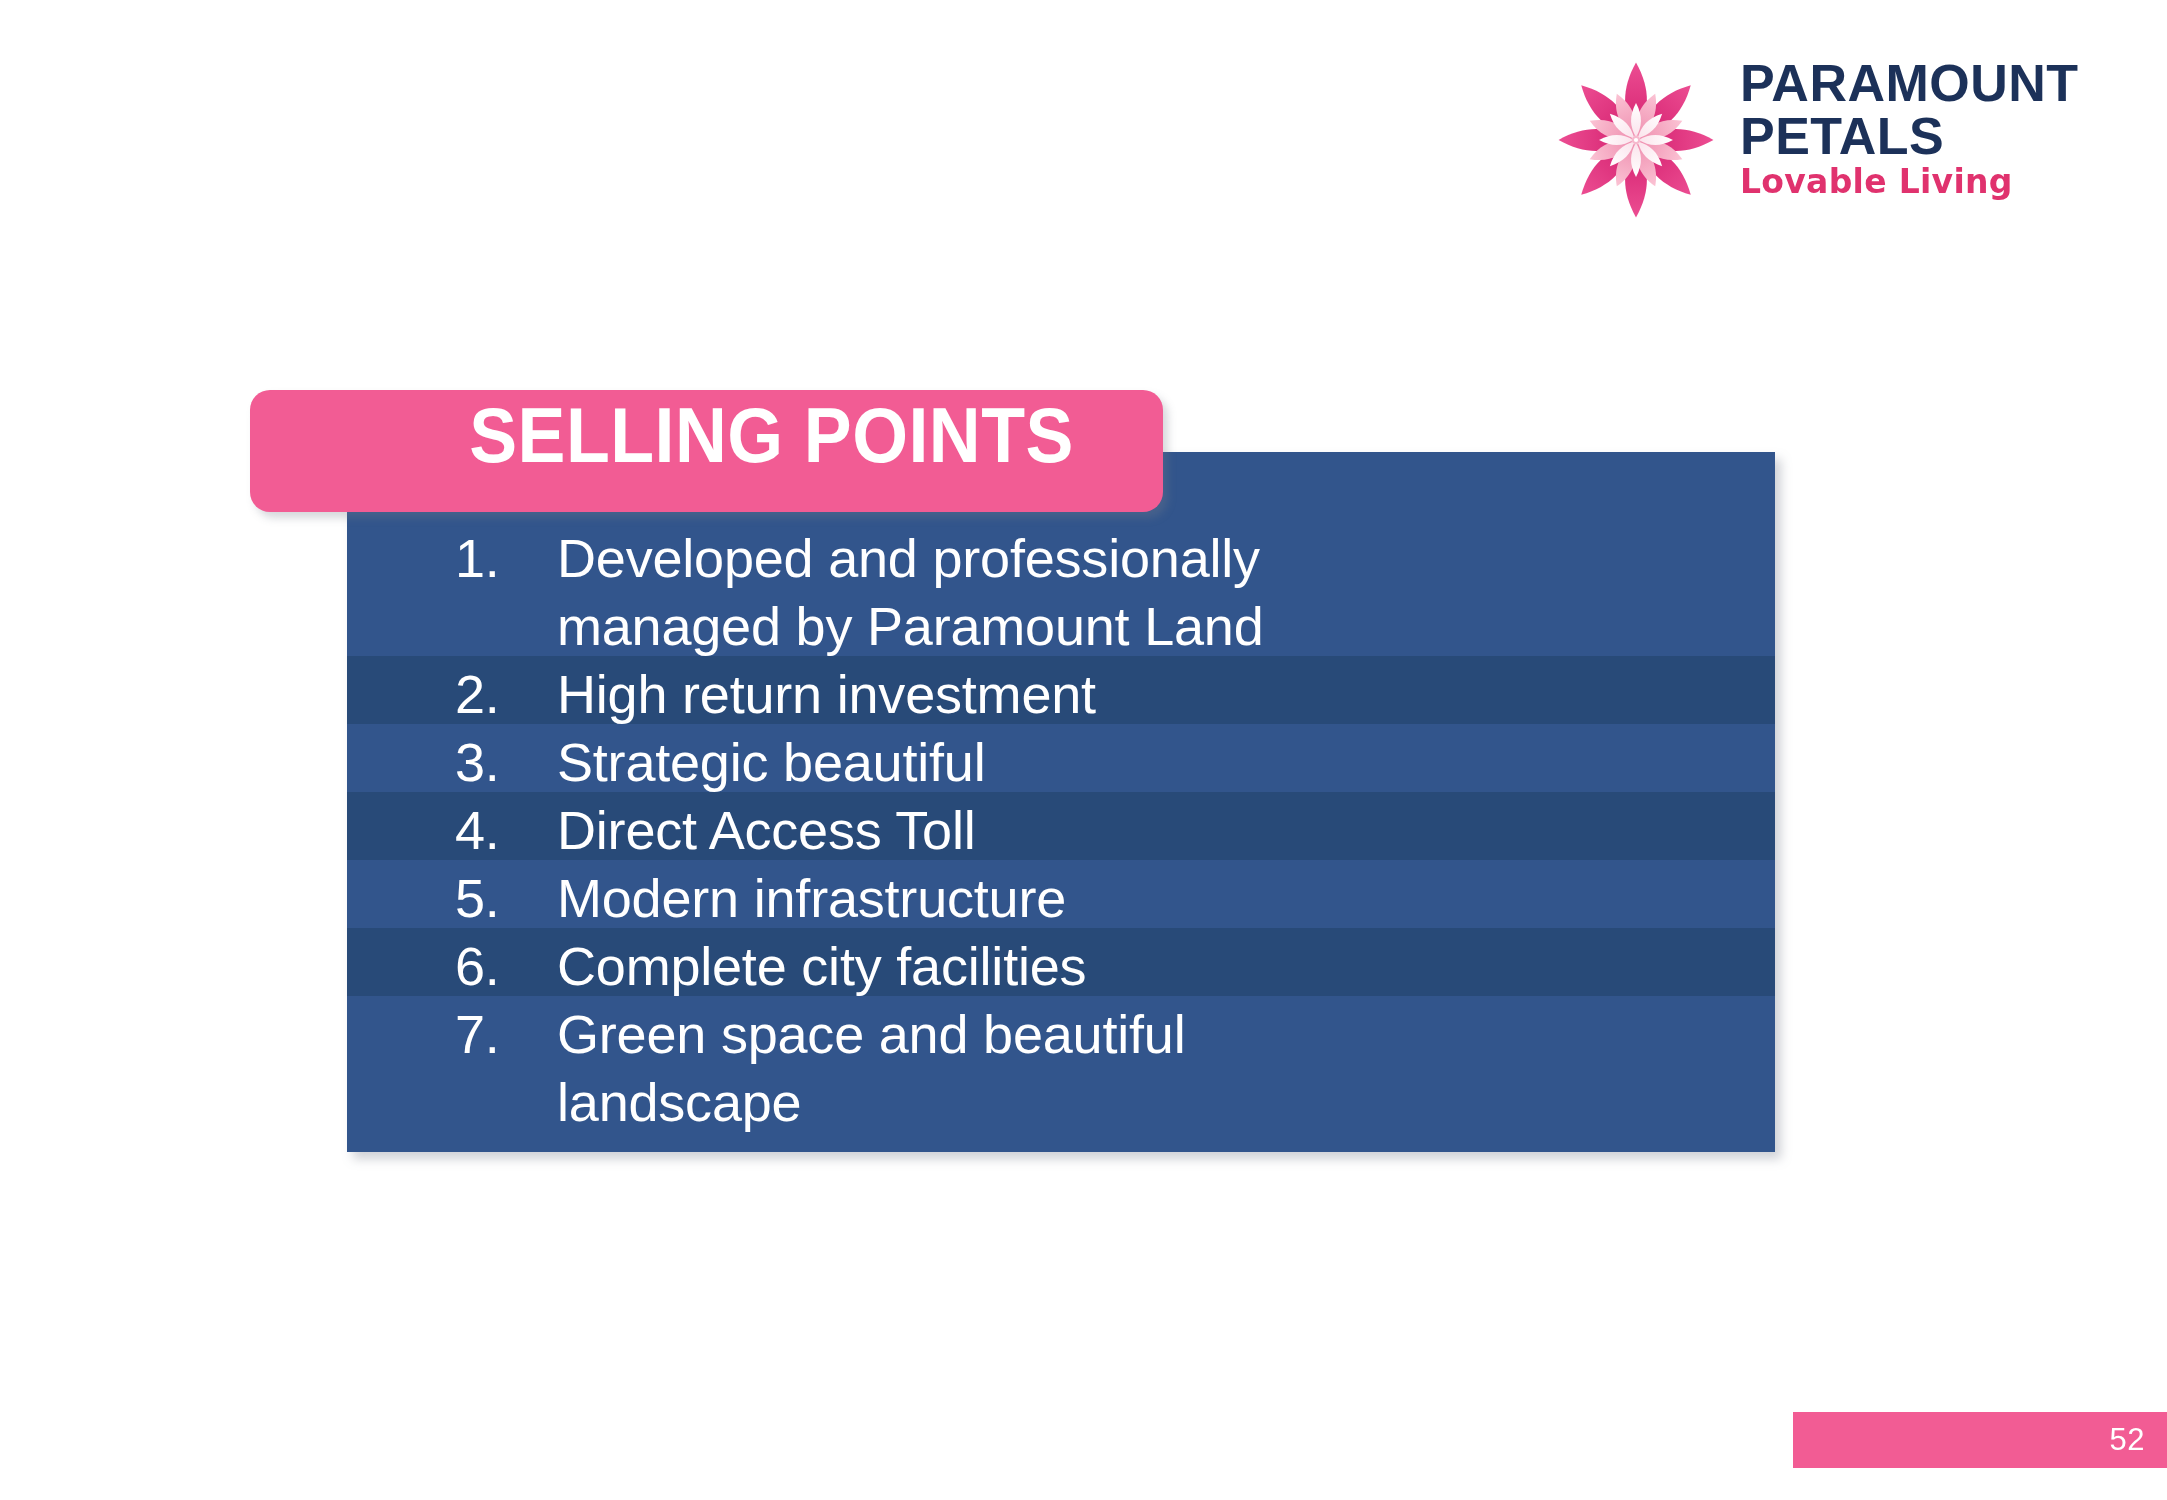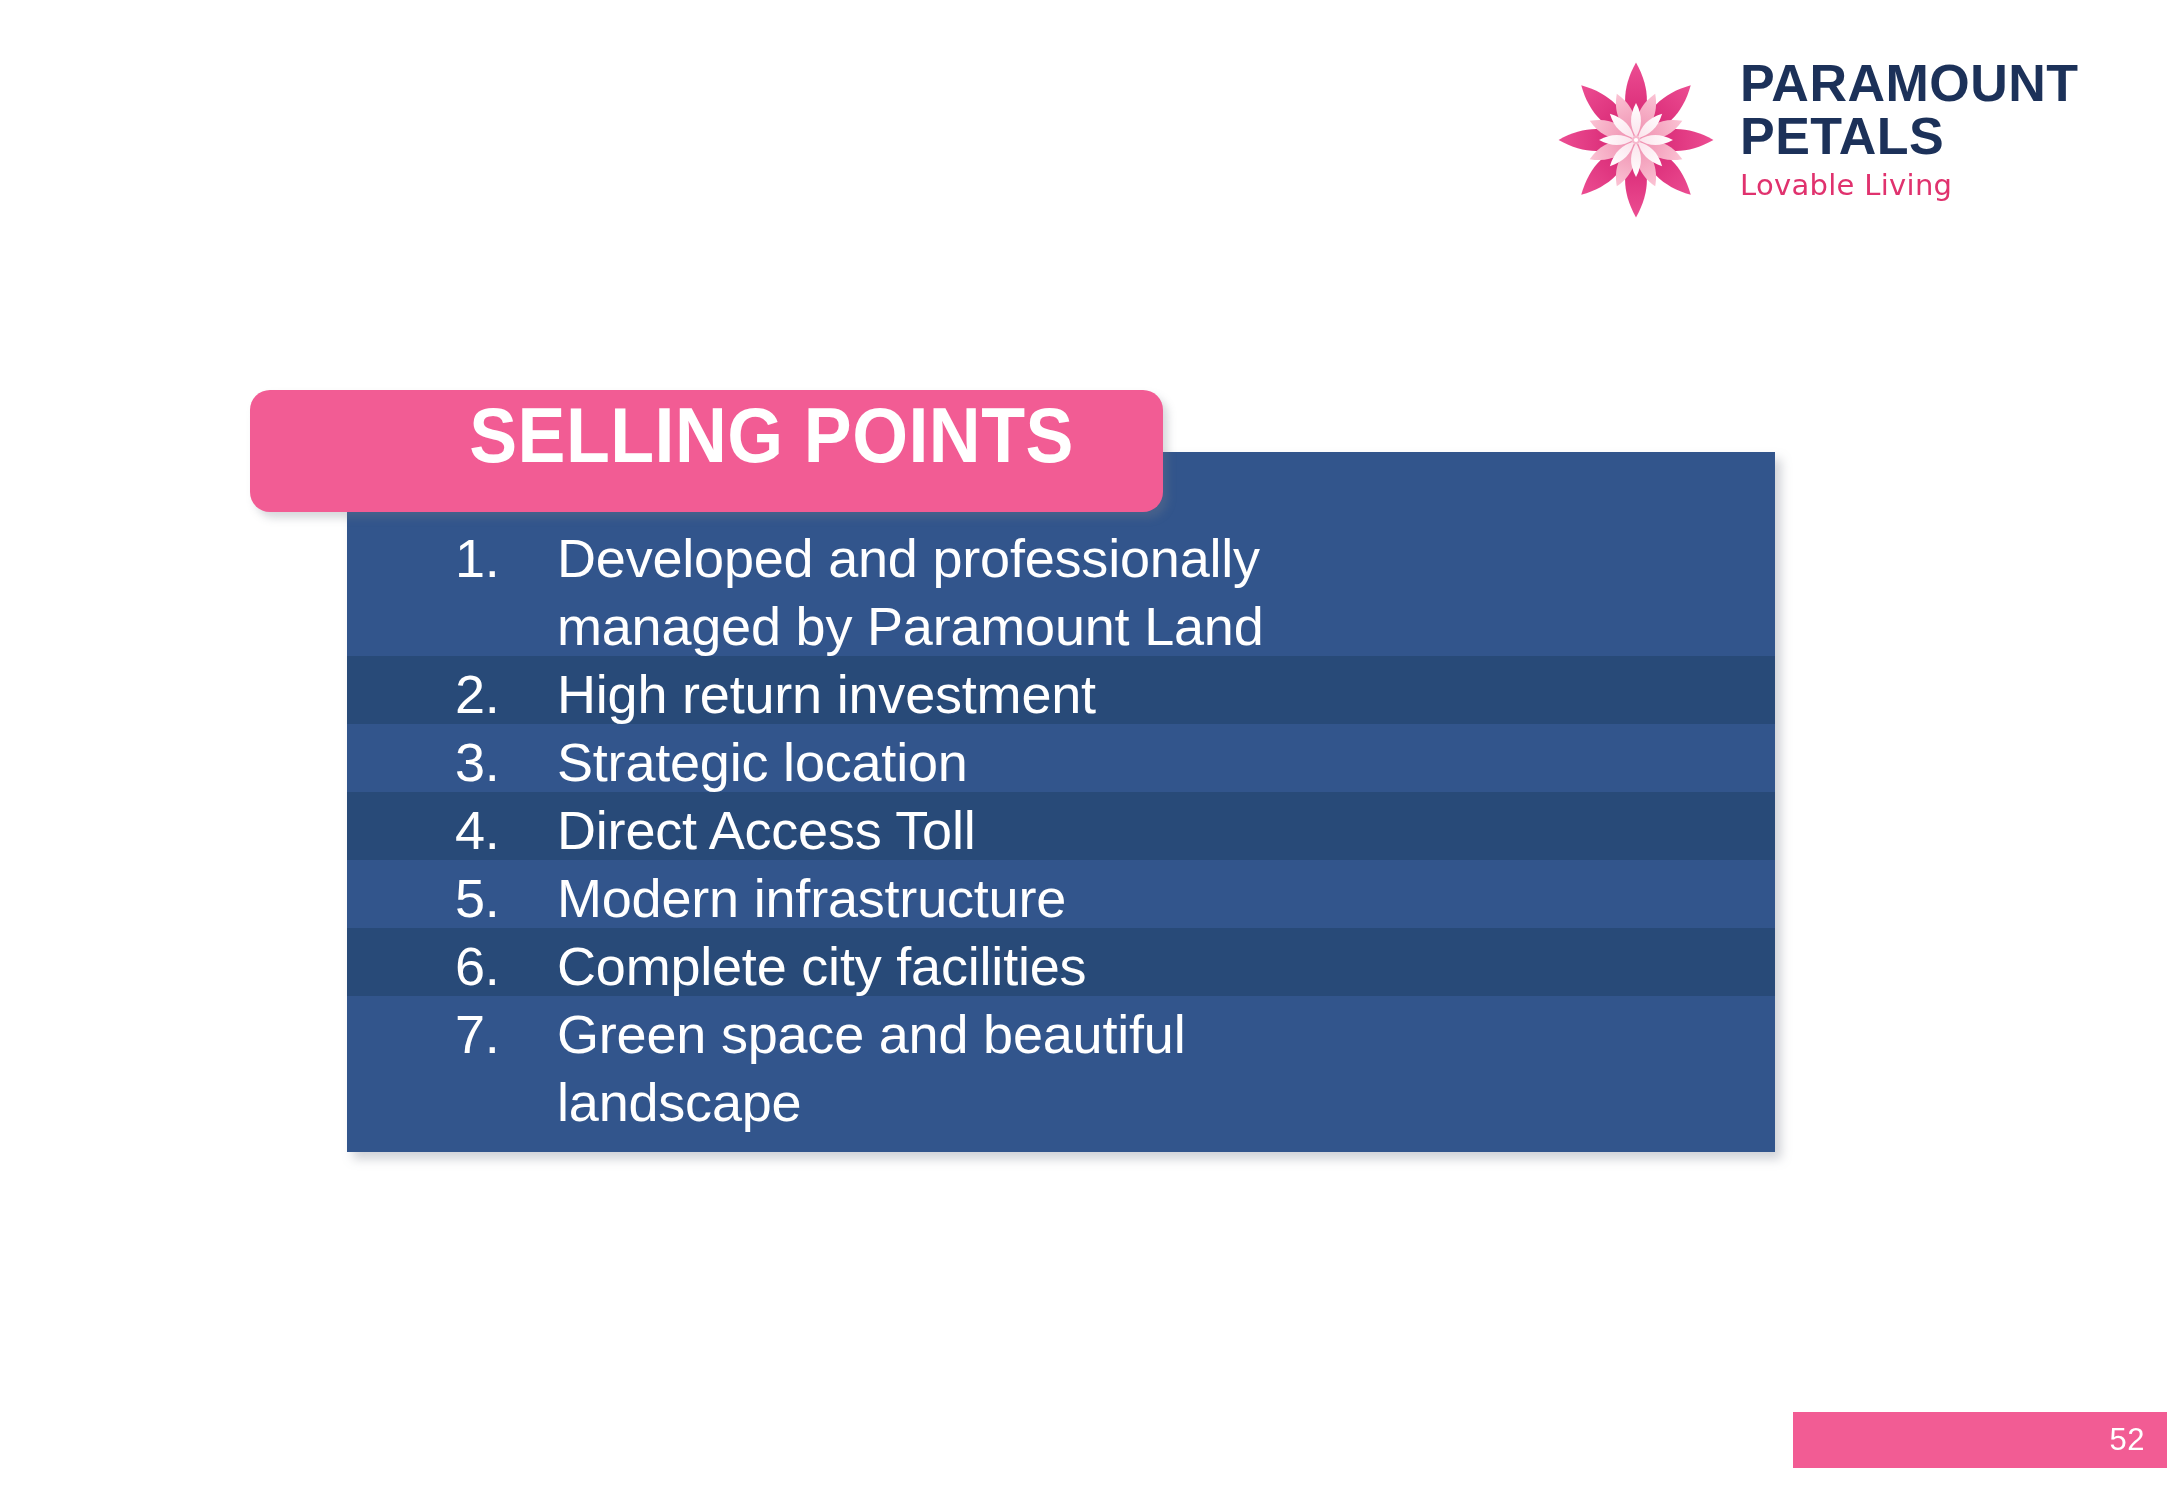--- a/index.html
+++ b/index.html
@@ -33,25 +33,24 @@
     font-weight:bold;
     font-size:53px;
     letter-spacing:0.5px;
     line-height:0.98;
     white-space:nowrap;
   }
   .logo-line1{ margin-top:18px; font-size:52px; }
   .logo-line2{ margin-top:2px; font-size:52px; }
   .logo-tagline{
     display:block;
-    margin-top:6px;
     color:#e0326e;
     font-family:"DejaVu Sans", sans-serif;
-    font-weight:400;
-    font-size:29px;
+    font-weight:700;
+    font-size:33px;
     letter-spacing:0.3px;
     white-space:nowrap;
   }
 
   
   .panel{
     position:absolute;
     left:347px; top:452px;
     width:1428px; height:700px;
     background:#32558c;
@@ -216,21 +215,21 @@
         <li class="list-item" style="top: 72px;">
           <span class="item-num">1.</span>
           <span class="item-text">Developed and professionally managed by Paramount Land</span>
         </li>
         <li class="list-item" style="top: 208px;">
           <span class="item-num">2.</span>
           <span class="item-text">High return investment</span>
         </li>
         <li class="list-item" style="top: 276px;">
           <span class="item-num">3.</span>
-          <span class="item-text">Strategic location</span>
+          <span class="item-text">Strategic beautiful</span>
         </li>
         <li class="list-item" style="top: 344px;">
           <span class="item-num">4.</span>
           <span class="item-text">Direct Access Toll</span>
         </li>
         <li class="list-item" style="top: 412px;">
           <span class="item-num">5.</span>
           <span class="item-text">Modern infrastructure</span>
         </li>
         <li class="list-item" style="top: 480px;">

